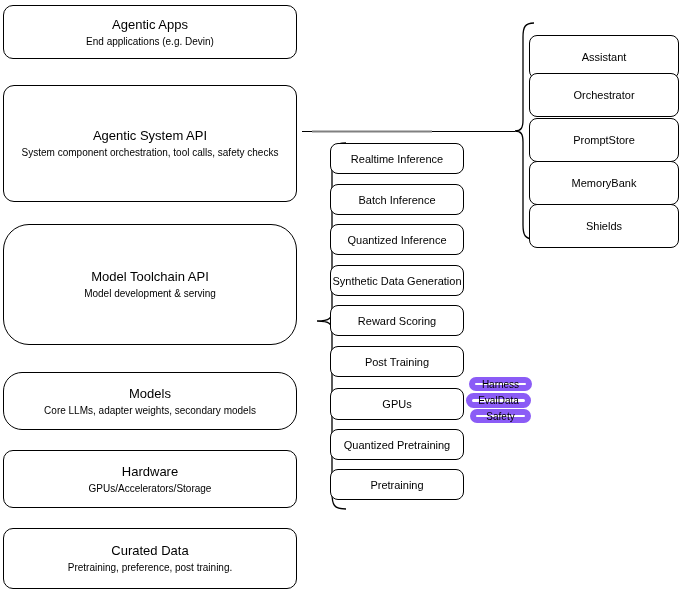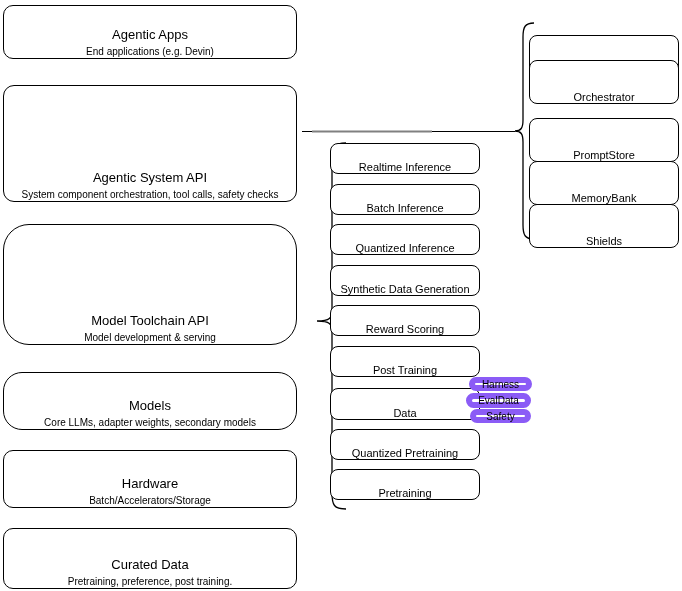--- a/index.html
+++ b/index.html
@@ -19,28 +19,28 @@
     pointer-events: none;
   }
   .box {
     position: absolute;
     background: #ffffff;
     border: 1px solid #000000;
     box-sizing: border-box;
     display: flex;
     flex-direction: column;
     align-items: center;
-    justify-content: flex-end;
+    justify-content: center;
     text-align: center;
   }
   .lbox { left: 3px; width: 294px; }
   .lbox .ltitle { font-size: 13px; line-height: 15px; white-space: nowrap; }
   .lbox .lsub   { font-size: 10px; line-height: 12px; margin-top: 4px; white-space: nowrap; }
   .mbox {
-    left: 330px; width: 150px; height: 31px;
+    left: 330px; width: 134px; height: 31px;
     border-radius: 8px; font-size: 11px; white-space: nowrap;
   }
   .rbox {
     left: 529px; width: 150px; height: 44px;
     border-radius: 8px; font-size: 11px; white-space: nowrap;
   }
   .oval {
     position: absolute;
     background: #ffffff;
     border: 6px solid #8b5cf6;
@@ -79,21 +79,21 @@
   <div class="box lbox" style="top:224px;height:121px;border-radius:26px">
     <div class="ltitle">Model Toolchain API</div>
     <div class="lsub">Model development &amp; serving</div>
   </div>
   <div class="box lbox" style="top:372px;height:58px;border-radius:19px">
     <div class="ltitle">Models</div>
     <div class="lsub">Core LLMs, adapter weights, secondary models</div>
   </div>
   <div class="box lbox" style="top:450px;height:58px;border-radius:10px">
     <div class="ltitle">Hardware</div>
-    <div class="lsub">Batch/Accelerators/Storage</div>
+    <div class="lsub">GPUs/Accelerators/Storage</div>
   </div>
   <div class="box lbox" style="top:528px;height:61px;border-radius:10px">
     <div class="ltitle">Curated Data</div>
     <div class="lsub">Pretraining, preference, post training.</div>
   </div>
 
   <div class="box mbox" style="top:143px">
     <span>Realtime Inference</span>
   </div>
   <div class="box mbox" style="top:184px">
@@ -105,21 +105,21 @@
   <div class="box mbox" style="top:265px">
     <span>Synthetic Data Generation</span>
   </div>
   <div class="box mbox" style="top:305px">
     <span>Reward Scoring</span>
   </div>
   <div class="box mbox" style="top:346px">
     <span>Post Training</span>
   </div>
   <div class="box mbox" style="top:388px;height:32px">
-    <span>Data</span>
+    <span>GPUs</span>
   </div>
   <div class="box mbox" style="top:429px">
     <span>Quantized Pretraining</span>
   </div>
   <div class="box mbox" style="top:469px">
     <span>Pretraining</span>
   </div>
 
   <div class="oval" style="left:469px;top:377px;width:63px;height:14px">
     <span>Harness</span>
@@ -127,21 +127,21 @@
   <div class="oval" style="left:466px;top:393px;width:65px;height:15px">
     <span>EvalData</span>
   </div>
   <div class="oval" style="left:470px;top:409px;width:61px;height:14px">
     <span>Safety</span>
   </div>
 
   <div class="box rbox" style="top:35px">
     <span>Assistant</span>
   </div>
-  <div class="box rbox" style="top:60px">
+  <div class="box rbox" style="top:73px">
     <span>Orchestrator</span>
   </div>
   <div class="box rbox" style="top:118px">
     <span>PromptStore</span>
   </div>
   <div class="box rbox" style="top:161px">
     <span>MemoryBank</span>
   </div>
   <div class="box rbox" style="top:204px">
     <span>Shields</span>

